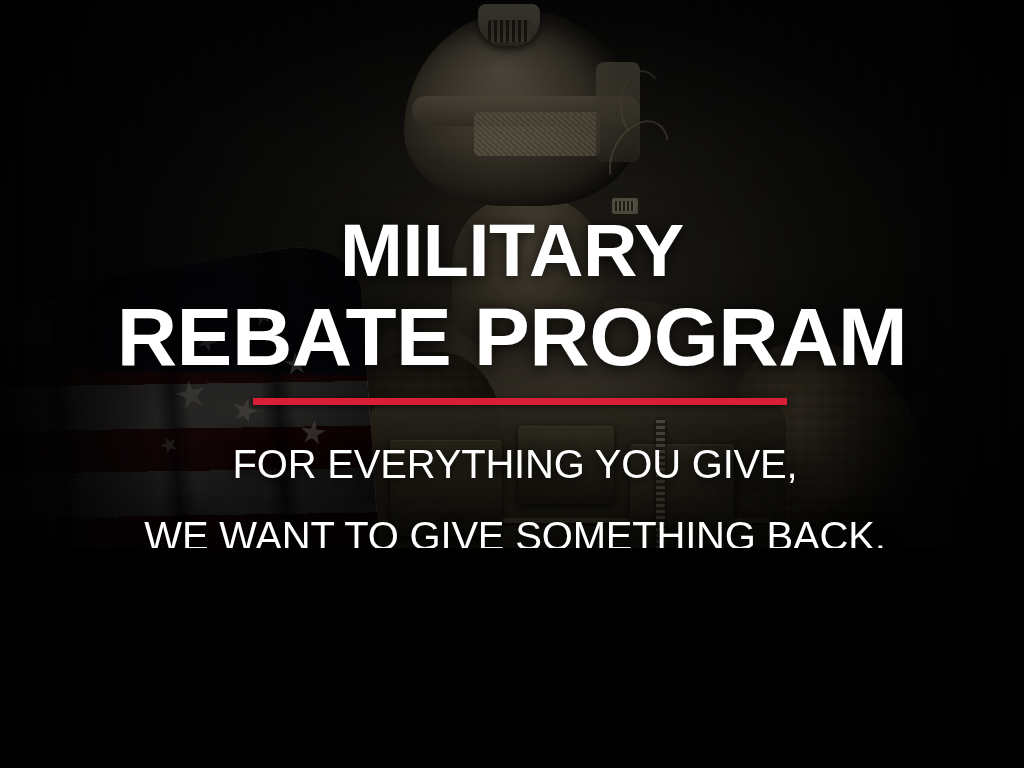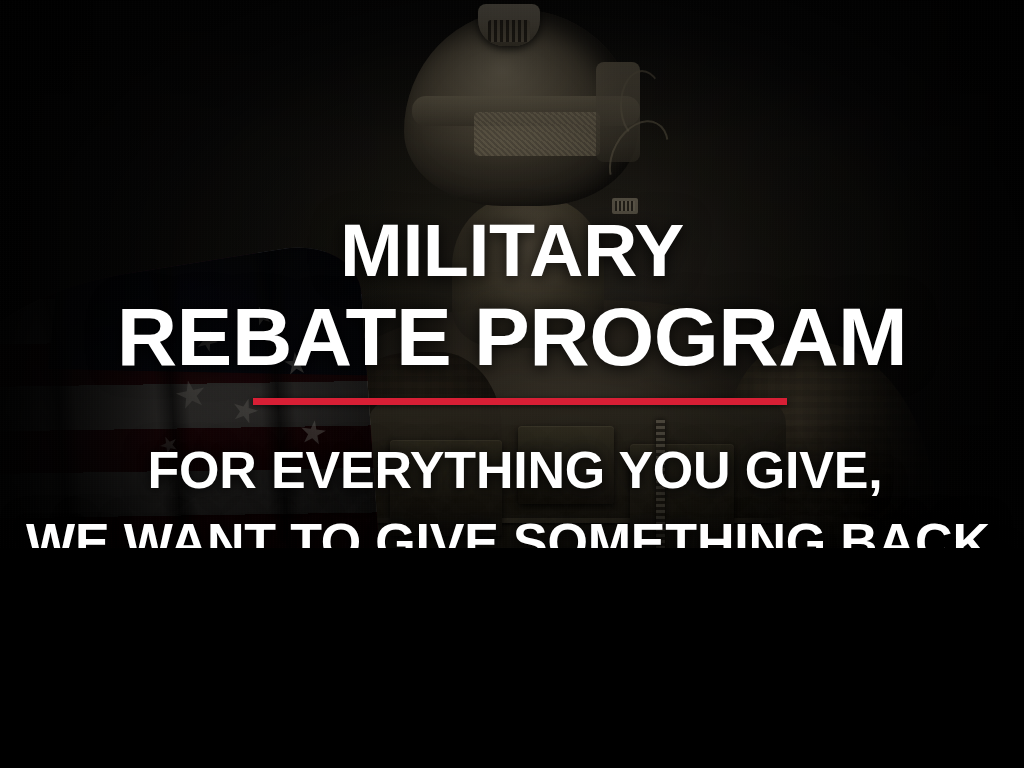--- a/index.html
+++ b/index.html
@@ -281,22 +281,22 @@
   #divider {
     position:absolute;
     left:253px; top:398px;
     width:534px; height:7px;
     background:#d81f35;
     box-shadow:0 1px 5px rgba(0,0,0,.6);
   }
   .subline {
     position:absolute; left:6px; right:0;
     color:#ffffff;
-    font-weight:700;
-    font-size:52px;
+    font-weight:400;
+    font-size:40px;
     line-height:1.0;
     letter-spacing:-0.2px;
     text-shadow:0 2px 12px rgba(0,0,0,.78), 0 0 26px rgba(0,0,0,.5);
     white-space:nowrap;
   }
   #subline-1 { top:444px; }
   #subline-2 { top:500px;margin-top:16px; }
 </style>
 </head>
 <body>

